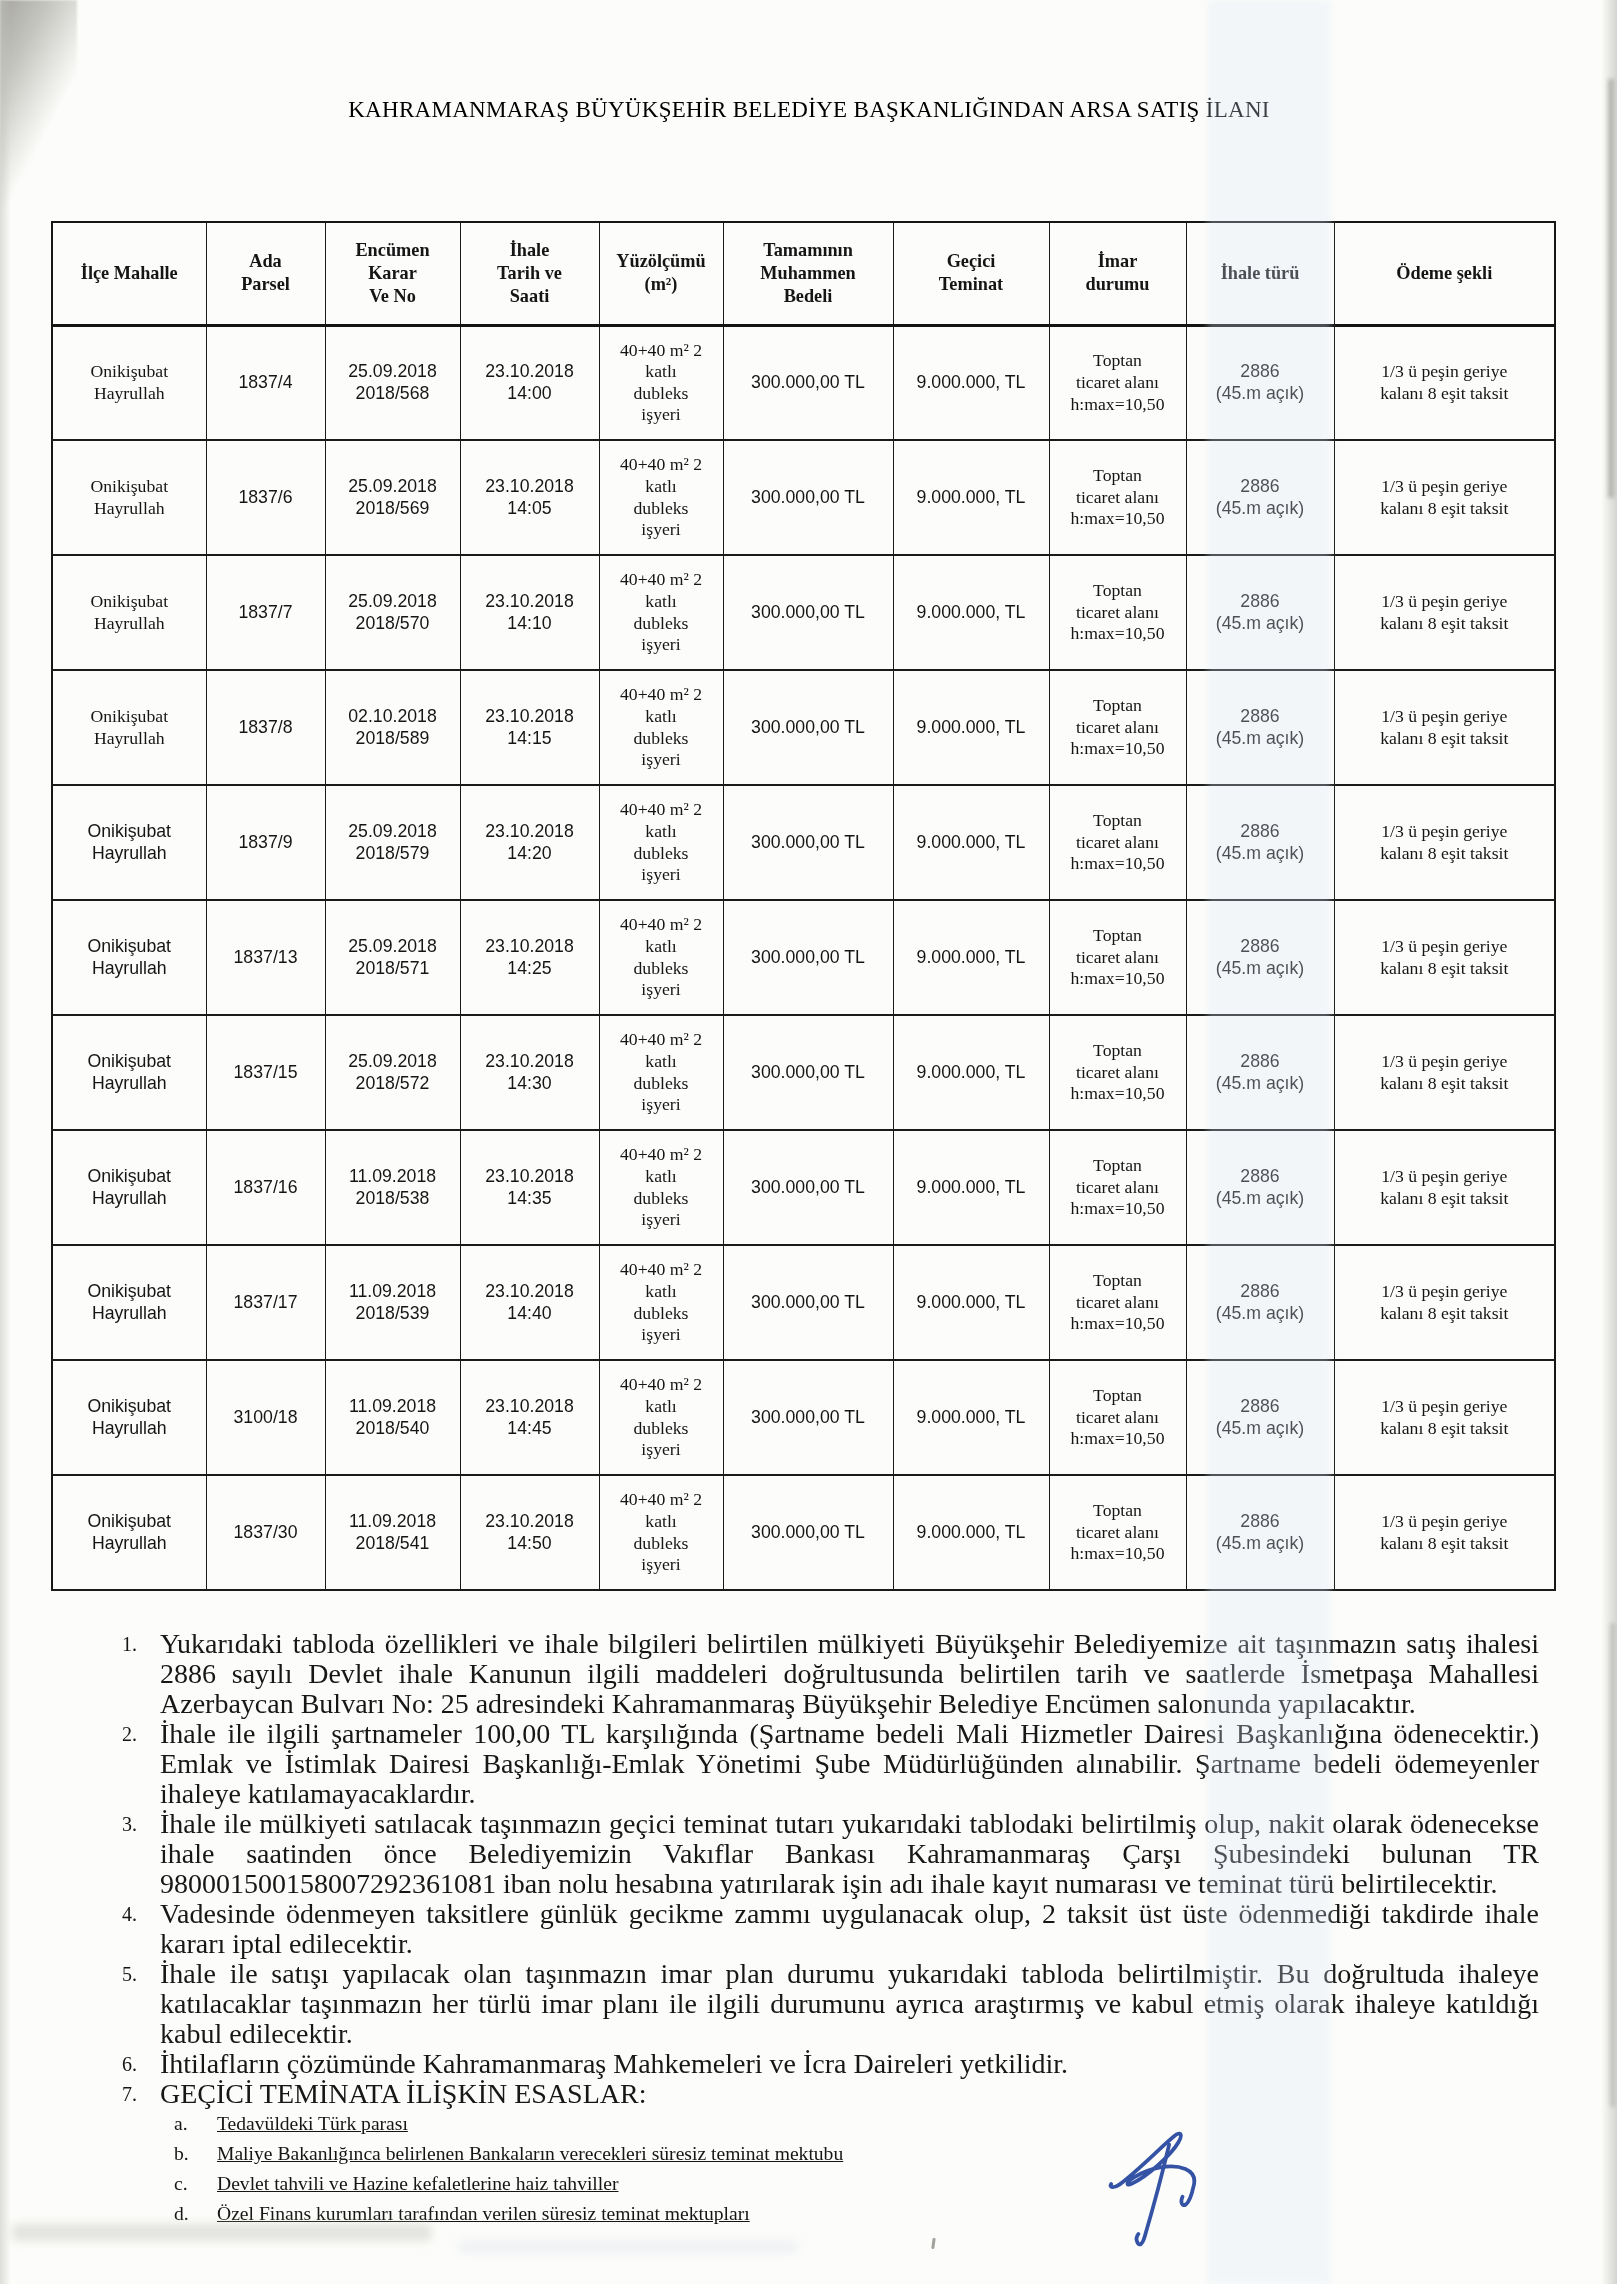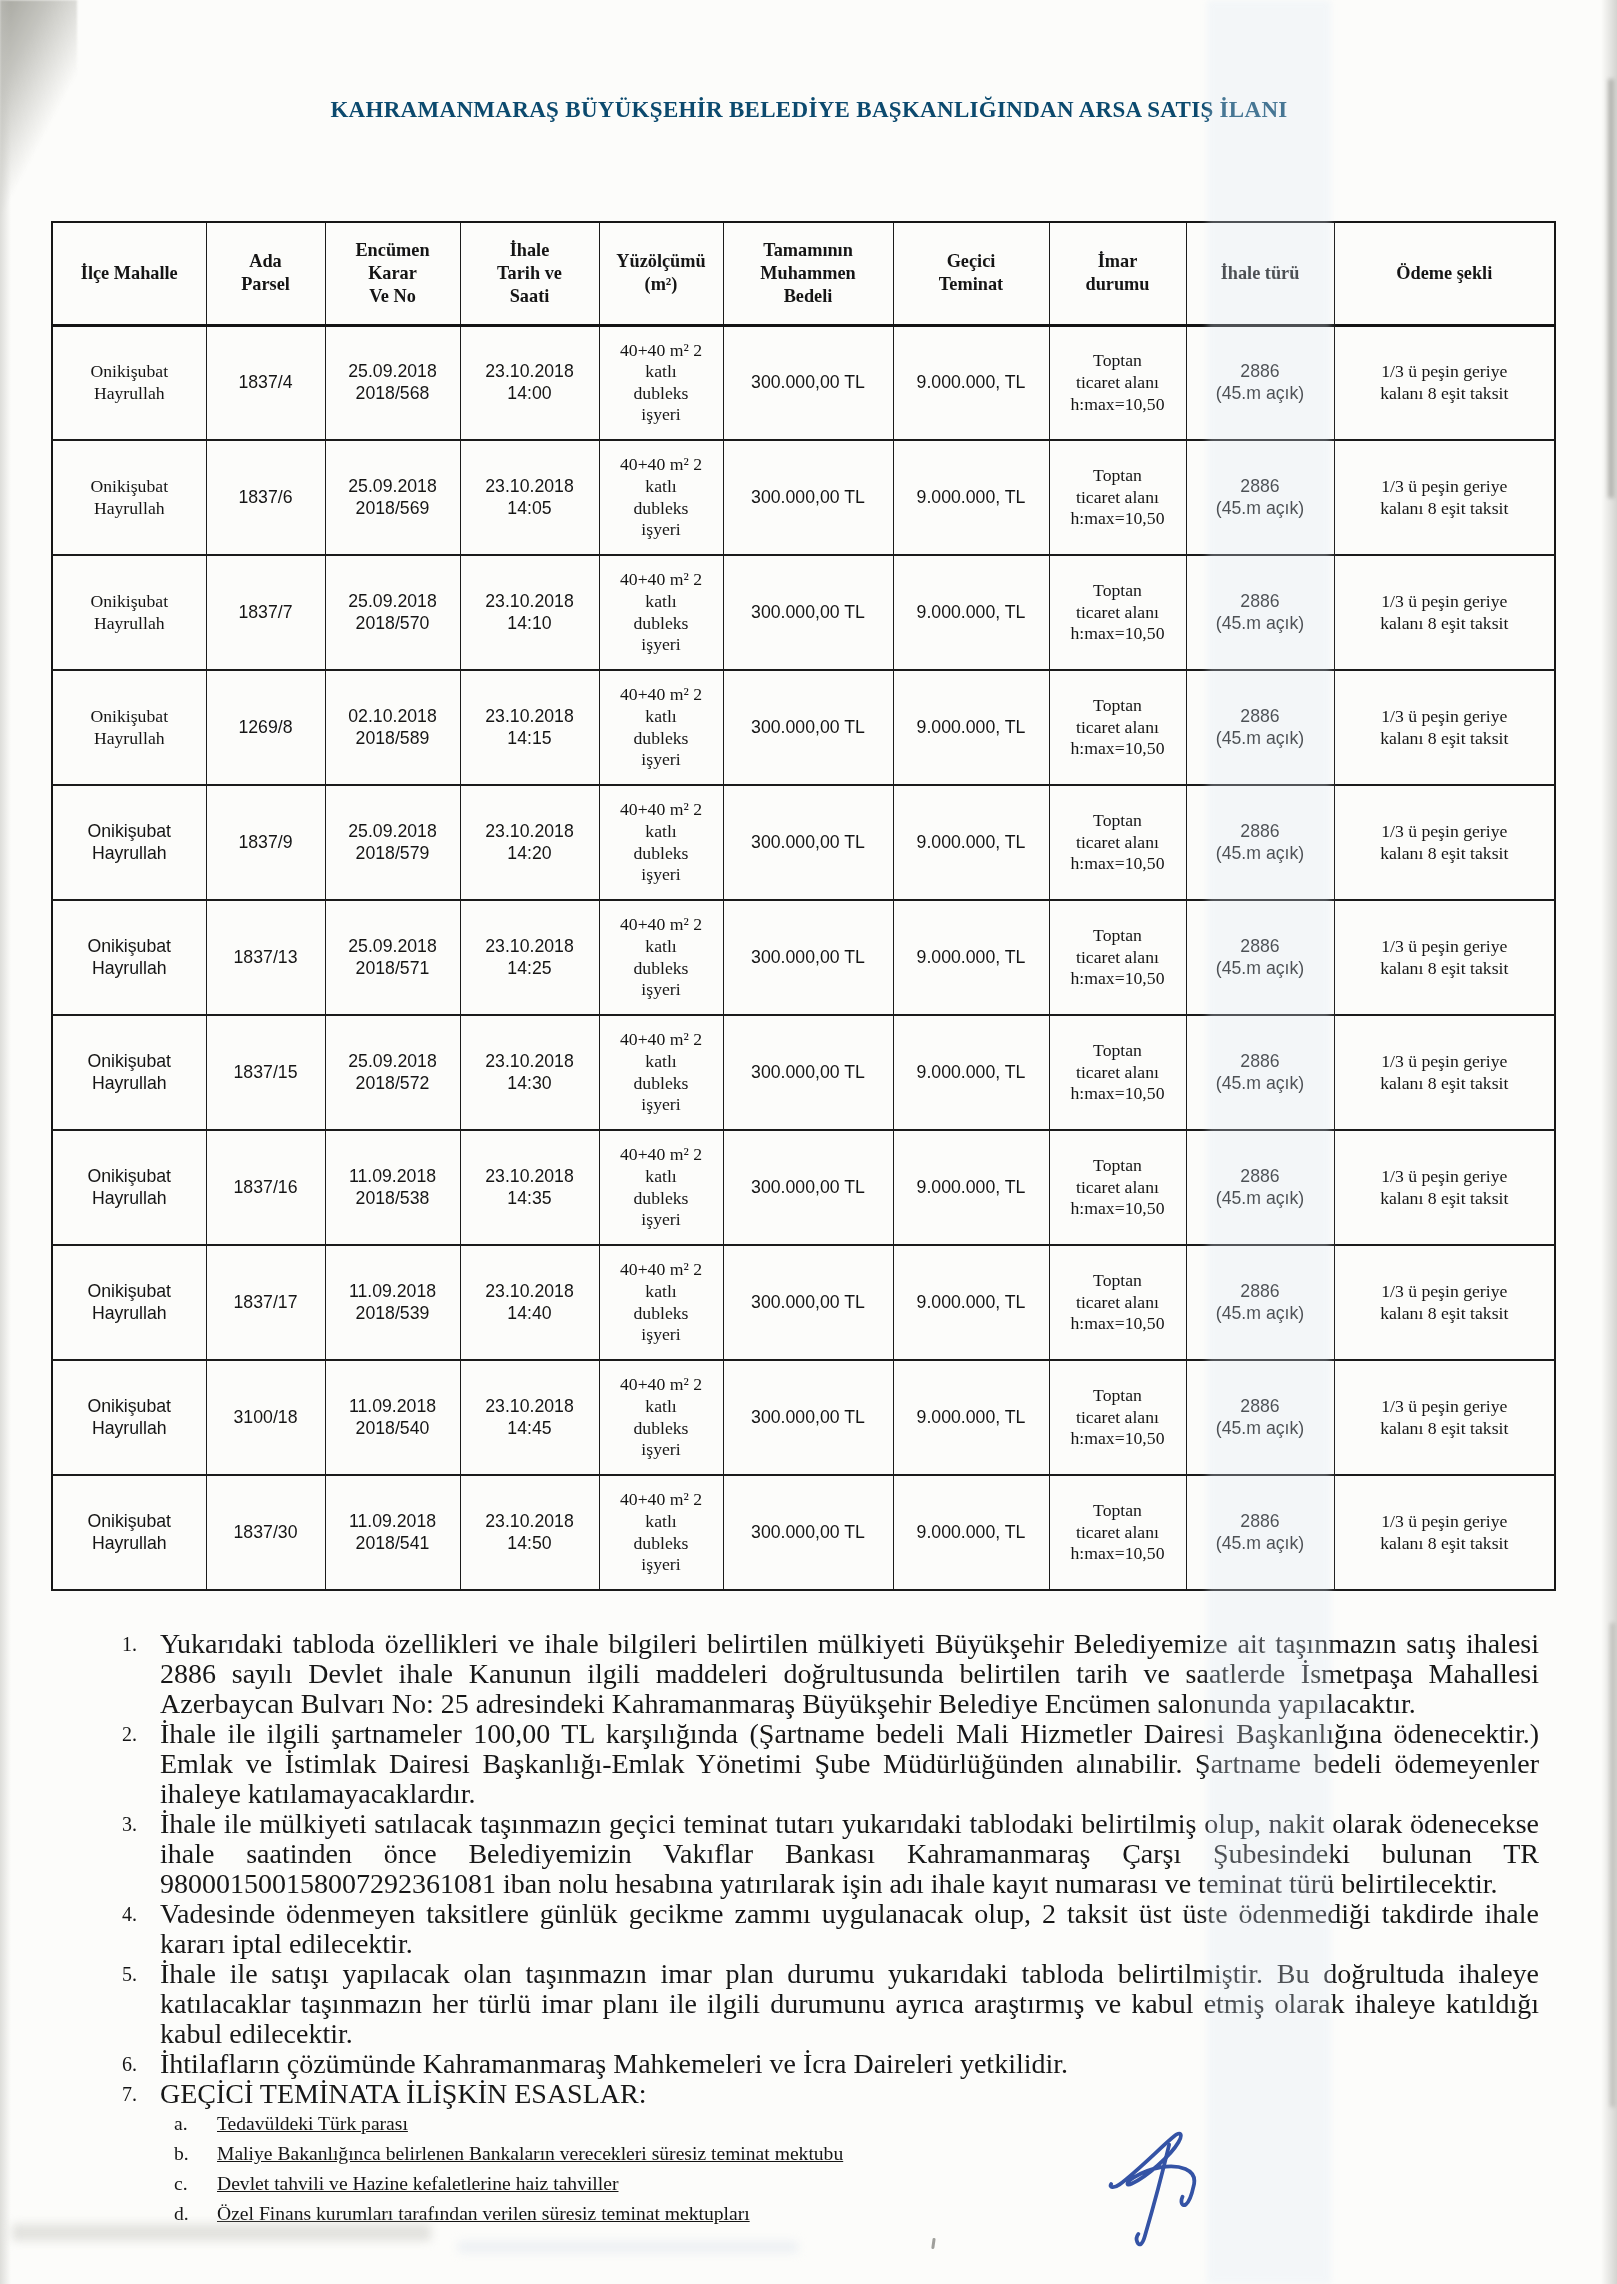--- a/index.html
+++ b/index.html
@@ -29,22 +29,22 @@
   .smudge-bottom{position:absolute;left:11.8px;top:2224px;width:419px;height:17px;
     background:#c9c9c3;opacity:.5;filter:blur(4.6px);}
   .smudge-bottom2{position:absolute;left:458px;top:2241px;width:340px;height:11.8px;
     background:#dfe5ee;opacity:.5;filter:blur(4.6px);}
   .tick-mark{position:absolute;left:932px;top:2238px;width:3.3px;height:10.5px;
     background:#6d6d68;opacity:.65;border-radius:1.3px;transform:rotate(8deg);}
 
   
   .title{
     margin:97px 39px 0;text-align:center;
-    font-size:23px;font-weight:bold;letter-spacing:0.3px;
-    color:#0c4a6e;
+    font-size:23px;font-weight:normal;letter-spacing:0.3px;
+    color:#000000;
   }
 
   
   table.sale{
     margin:98px 0 0 51px;border-collapse:collapse;table-layout:fixed;
     width:1504px;border:2px solid #161616;
     background:transparent;
   }
   table.sale th,table.sale td{
     border:1.3px solid #1b1b1b;
@@ -200,21 +200,21 @@
 ticaret alanı
 h:max=10,50</td>
           <td class="col-turu">2886
 (45.m açık)</td>
           <td class="col-odeme">1/3 ü peşin geriye
 kalanı 8 eşit taksit</td>
         </tr>
         <tr>
           <td class="col-mahalle">Onikişubat
 Hayrullah</td>
-          <td class="col-ada">1269/8</td>
+          <td class="col-ada">1837/8</td>
           <td class="col-encumen">02.10.2018
 2018/589</td>
           <td class="col-ihale">23.10.2018
 14:15</td>
           <td class="col-yuzolcumu">40+40 m²  2
 katlı
 dubleks
 işyeri</td>
           <td class="col-muhammen">300.000,00 TL</td>
           <td class="col-teminat">9.000.000, TL</td>

